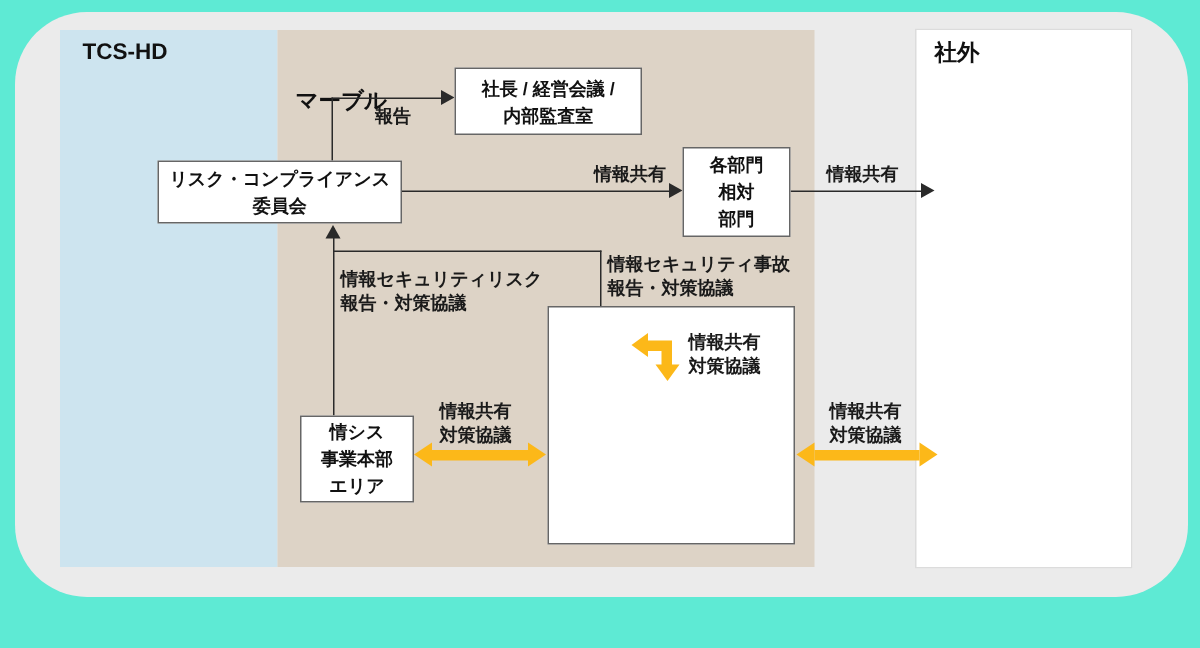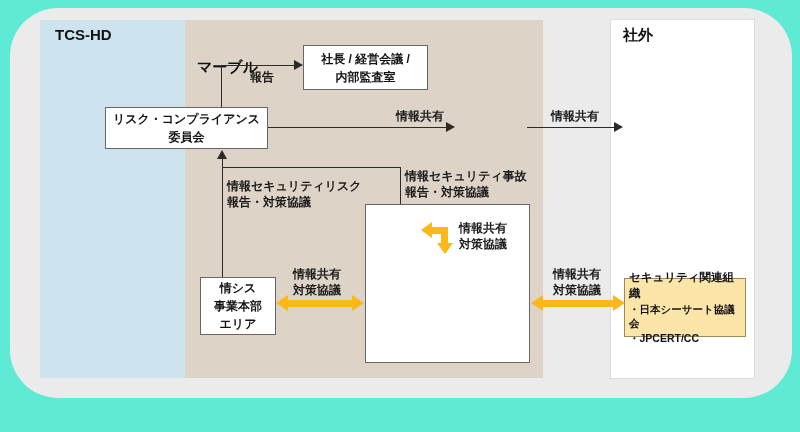--- a/index.html
+++ b/index.html
@@ -99,39 +99,37 @@
   <div class="yhead yhead-right" style="left:352px; top:295px;"></div>
 
   <div class="yshaft" style="left:543px; top:300px; width:70px; height:7px;"></div>
   <div class="yhead yhead-left" style="left:531px; top:295px;"></div>
   <div class="yhead yhead-right" style="left:613px; top:295px;"></div>
 
   <div class="box box-president">社長 / 経営会議 /
 内部監査室</div>
   <div class="box box-risk">リスク・コンプライアンス
 委員会</div>
+  <div class="box box-departments">各部門
+相対
+部門</div>
 
 
   <div class="box box-container"></div>
 
   <div class="yshaft" style="left:432px; top:227px; width:16px; height:7px;"></div>
   <div class="yshaft" style="left:441px; top:228px; width:7px; height:16px;"></div>
   <div class="yhead yhead-left-sm" style="left:421px; top:222px;"></div>
   <div class="yhead yhead-down-sm" style="left:437px; top:243px;"></div>
 
 
   <div class="box box-infosys">情シス
 事業本部
 エリア</div>
 
-  <div class="box box-yellow box-secorgs">
-    <div class="secorgs-title">セキュリティ関連組織</div>
-    <div class="secorgs-item">・日本シーサート協議会</div>
-    <div class="secorgs-item">・JPCERT/CC</div>
-  </div>
 
   <div class="lbl" style="left:250px; top:70px;font-family:Liberation Mono, monospace;">報告</div>
   <div class="lbl" style="left:396px; top:108px;">情報共有</div>
   <div class="lbl" style="left:551px; top:108px;">情報共有</div>
   <div class="lbl" style="left:227px; top:178px;">情報セキュリティリスク
 報告・対策協議</div>
   <div class="lbl" style="left:405px; top:168px;">情報セキュリティ事故
 報告・対策協議</div>
   <div class="lbl" style="left:459px; top:220px;">情報共有
 対策協議</div>

